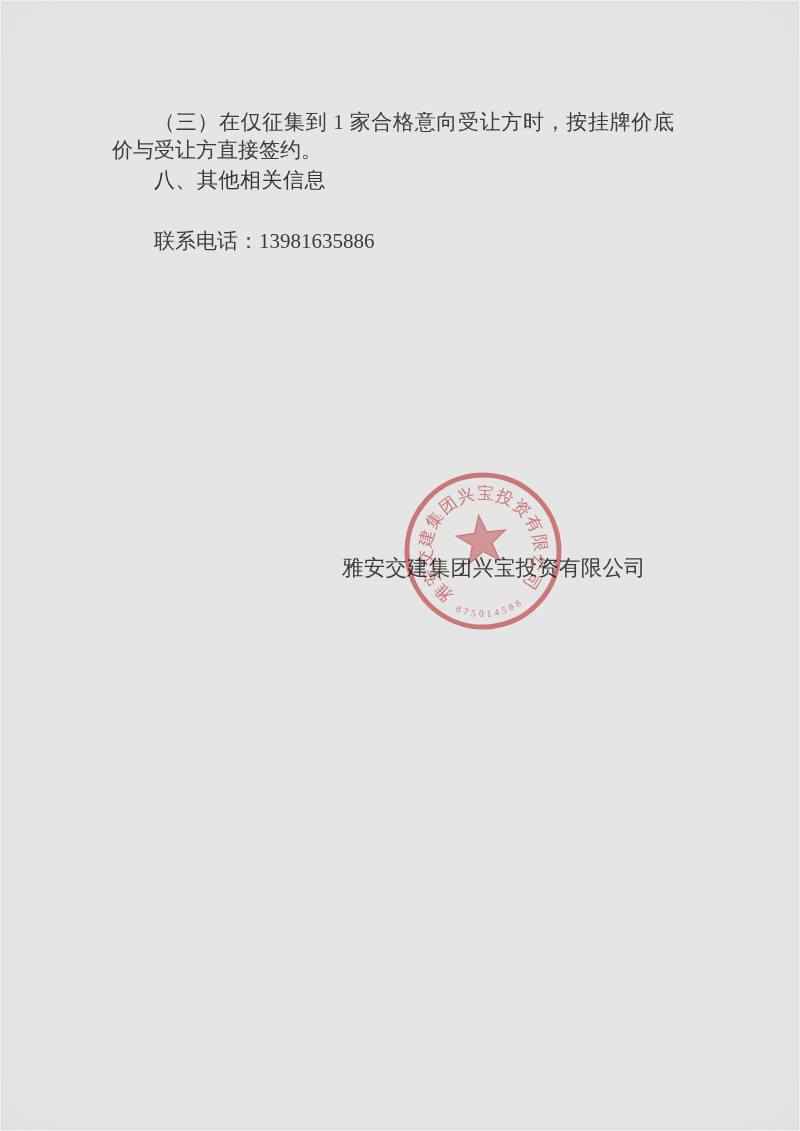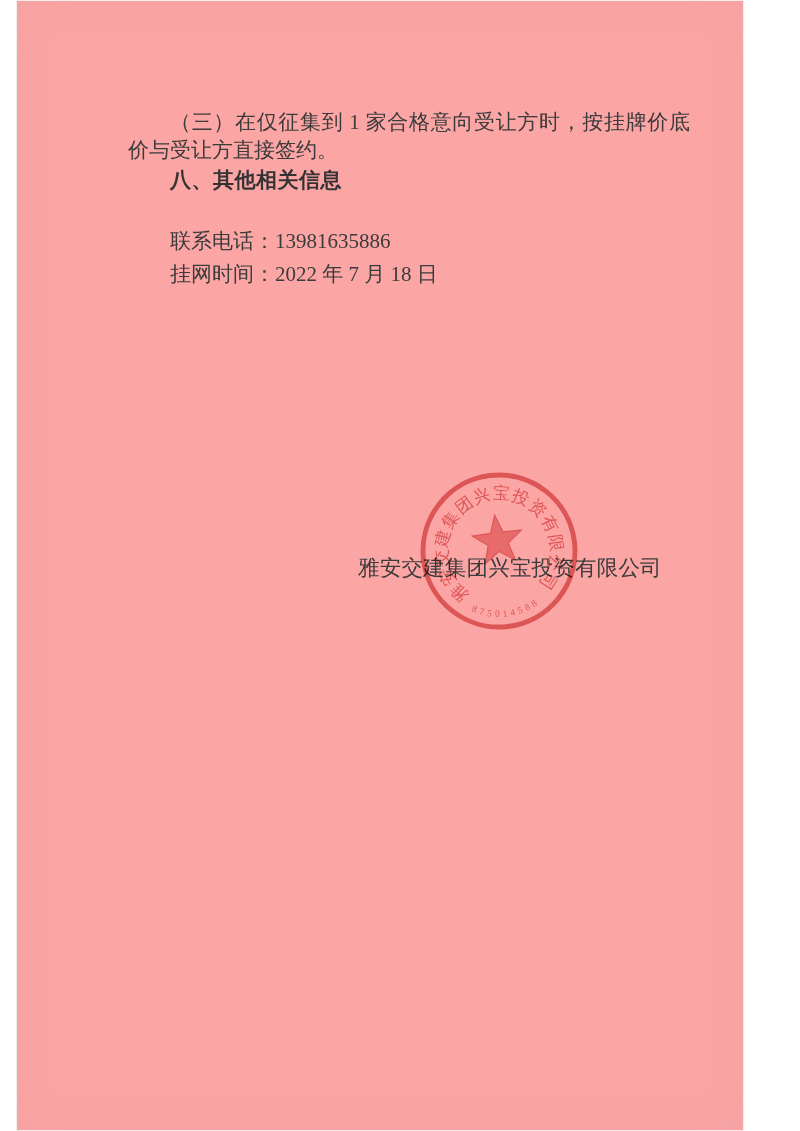--- a/index.html
+++ b/index.html
@@ -2,28 +2,27 @@
 <html><head>
 <meta charset="utf-8">
 <style>
   html, body {
     margin: 0;
     padding: 0;
     background: #ffffff;
   }
   .page {
     position: relative;
-    width: 728px;
+    width: 800px;
     height: 1131px;
-    background: #fca5a5;
+    background: #e5e5e5;
     box-shadow: inset 0 0 0 1px #efefef, inset 0 0 50px rgba(120,120,120,0.05);
     overflow: hidden;
     font-family: "Liberation Serif", "DejaVu Serif", serif;
     color: #3b3b3b;
-    margin-left: 16px;
   }
   .para {
     position: absolute;
     left: 112px;
     width: 562px;
     font-size: 21px;
     text-align: justify;
     text-indent: 2em;
     letter-spacing: 0;
   }
@@ -34,21 +33,21 @@
     left: 154px;
     font-size: 21px;
     white-space: nowrap;
     line-height: 24px;
   }
   .heading {
     position: absolute;
     left: 154px;
     top: 168px;
     font-family: "Liberation Sans", "DejaVu Sans", sans-serif;
-    font-weight: bold;
+    font-weight: normal;
     font-size: 21px;
     letter-spacing: 0.5px;
     line-height: 24px;
     color: #333333;
   }
   .l-contact { top: 200px; }
   .l-phone   { top: 229px; }
   .l-listing { top: 262px; }
   .l-bidtime { top: 311px; }
   .sig-company {
@@ -85,21 +84,20 @@
 
 <div class="page">
 
   <div class="para clause">（三）在仅征集到 1 家合格意向受让方时，按挂牌价底价与受让方直接签约。</div>
 
   <div class="heading">八、其他相关信息</div>
 
 
   <div class="line l-phone">联系电话：13981635886</div>
 
-  <div class="line l-listing">挂网时间：2022 年 7 月 18 日</div>
 
 
 
   <div class="sig-company">雅安交建集团兴宝投资有限公司</div>
 
 
   <svg class="seal" viewBox="0 0 174 174">
     <defs>
       <path id="seal-arc-path" d="M 87,139 A 52,52 0 1,1 87,35 A 52,52 0 1,1 87,139" fill="none"></path>
       <path id="seal-code-path" d="M 21,87 A 66,66 0 0,0 153,87" fill="none"></path>

